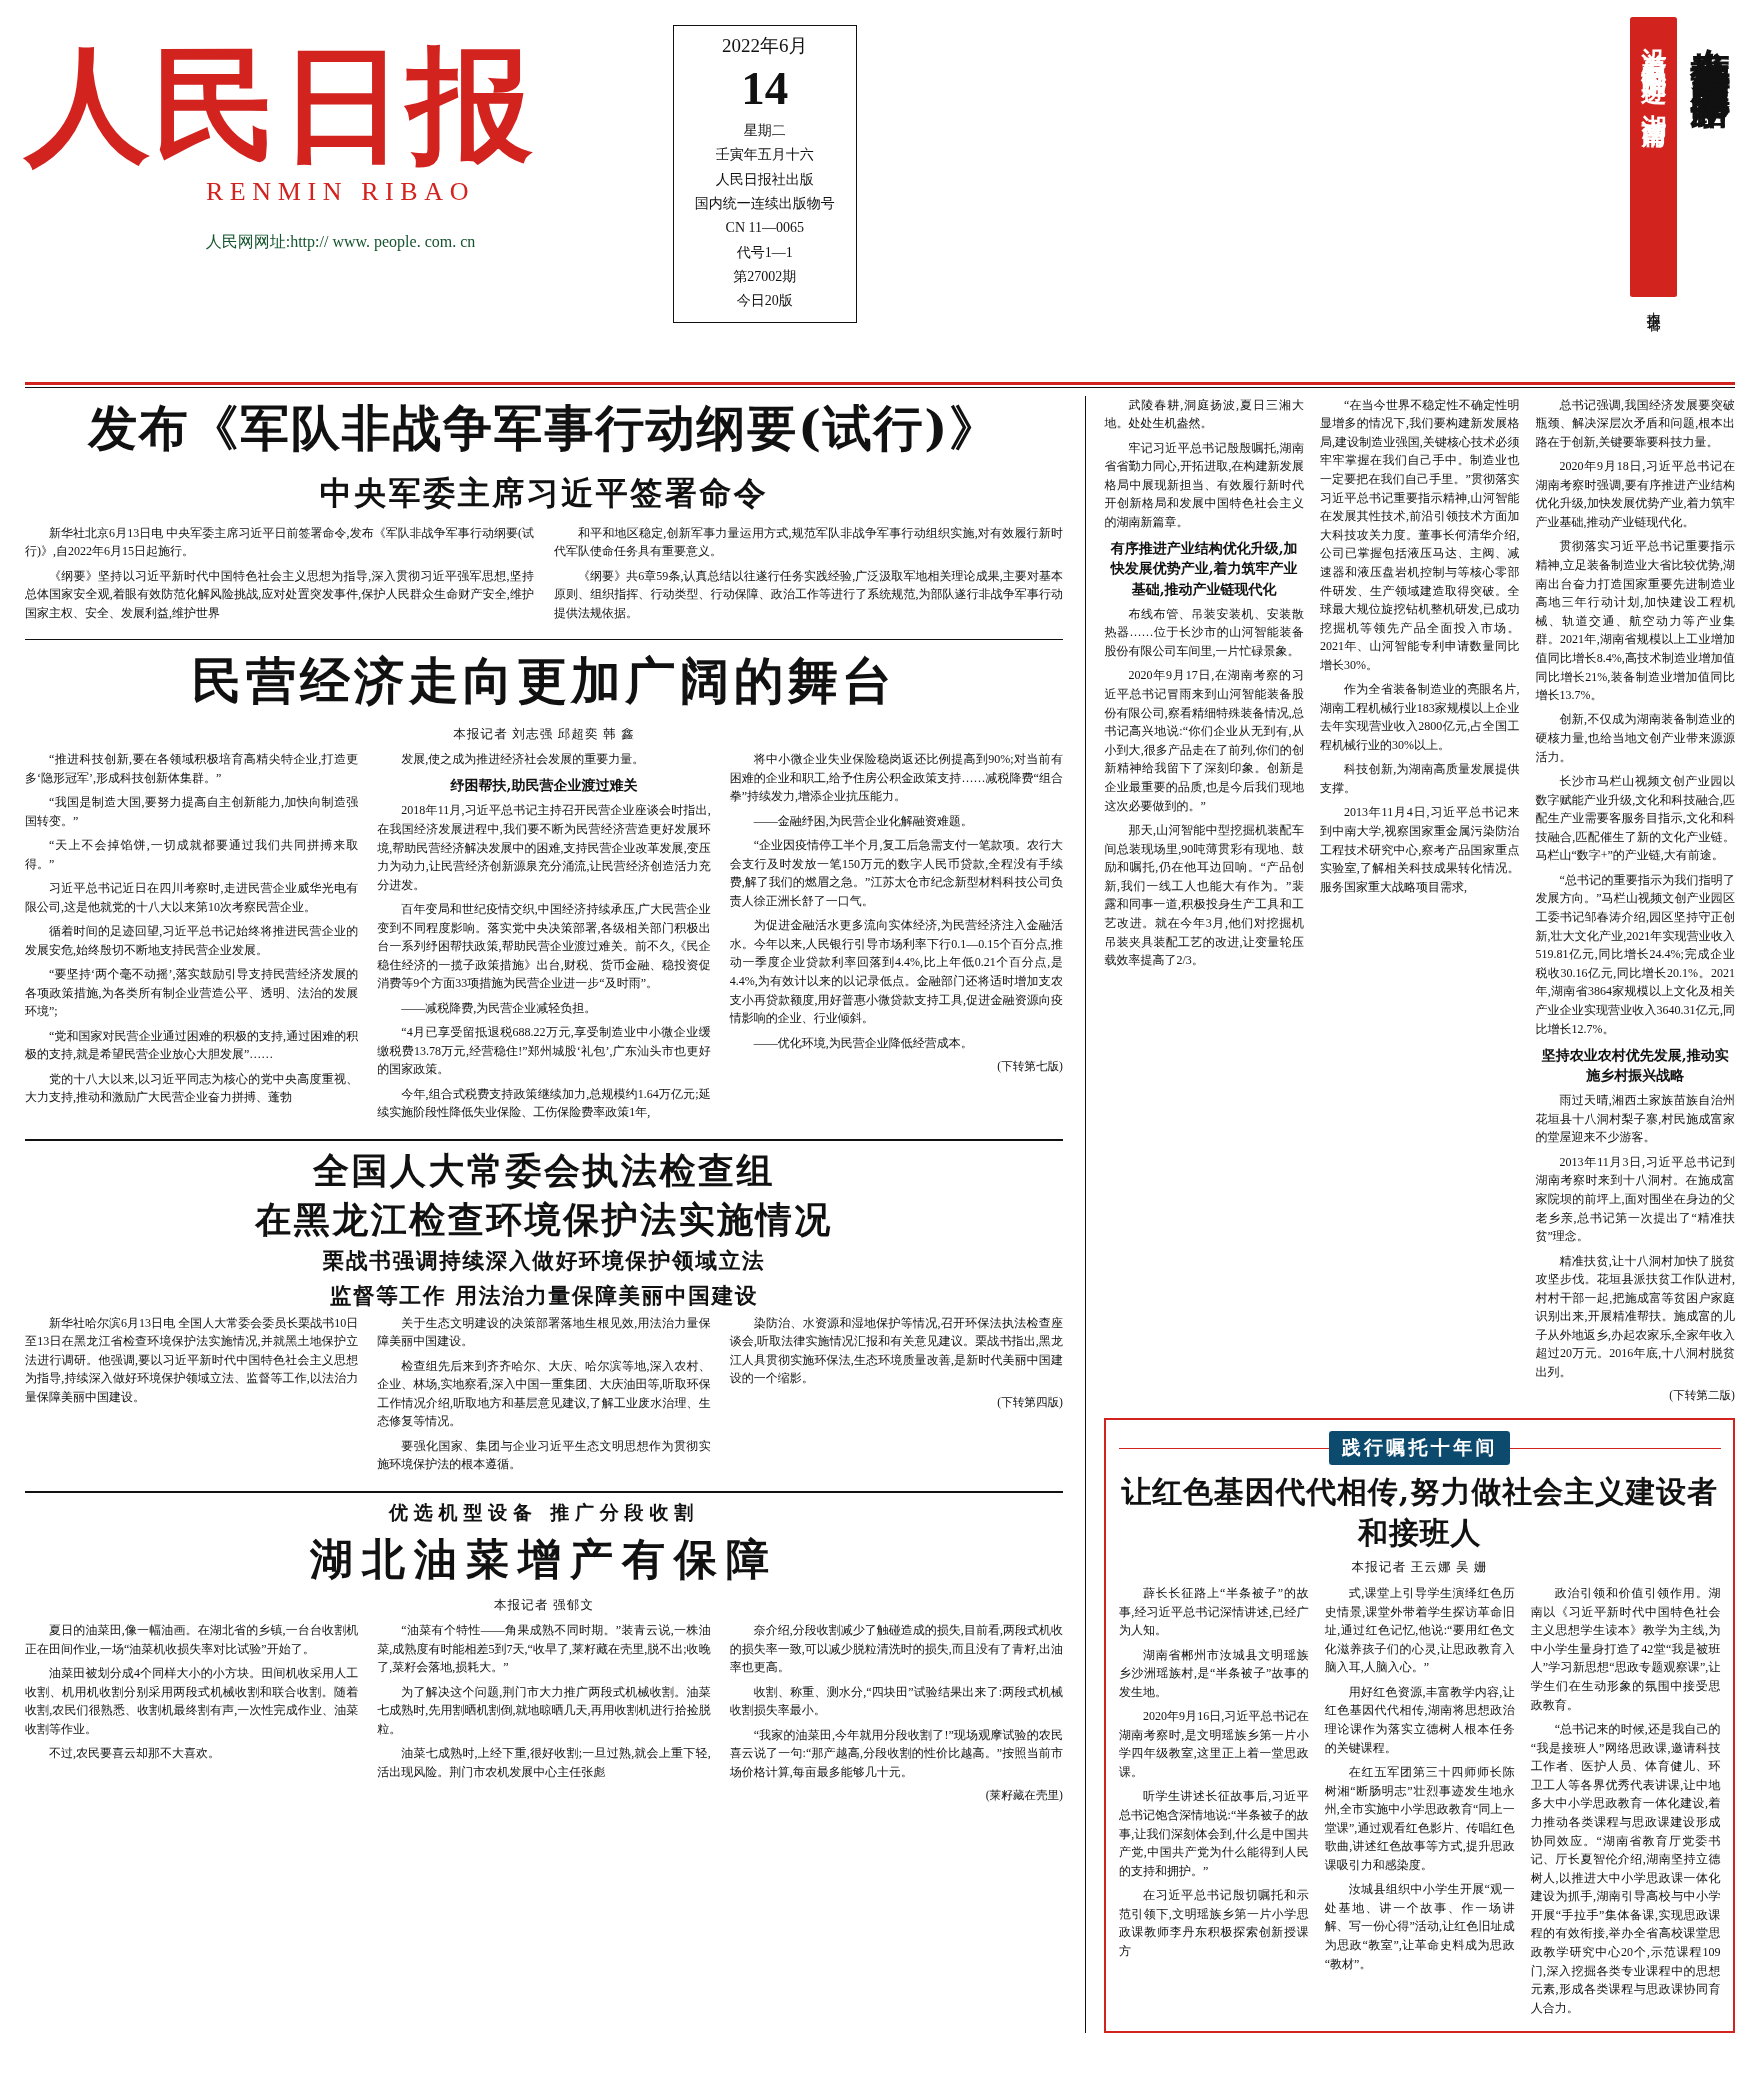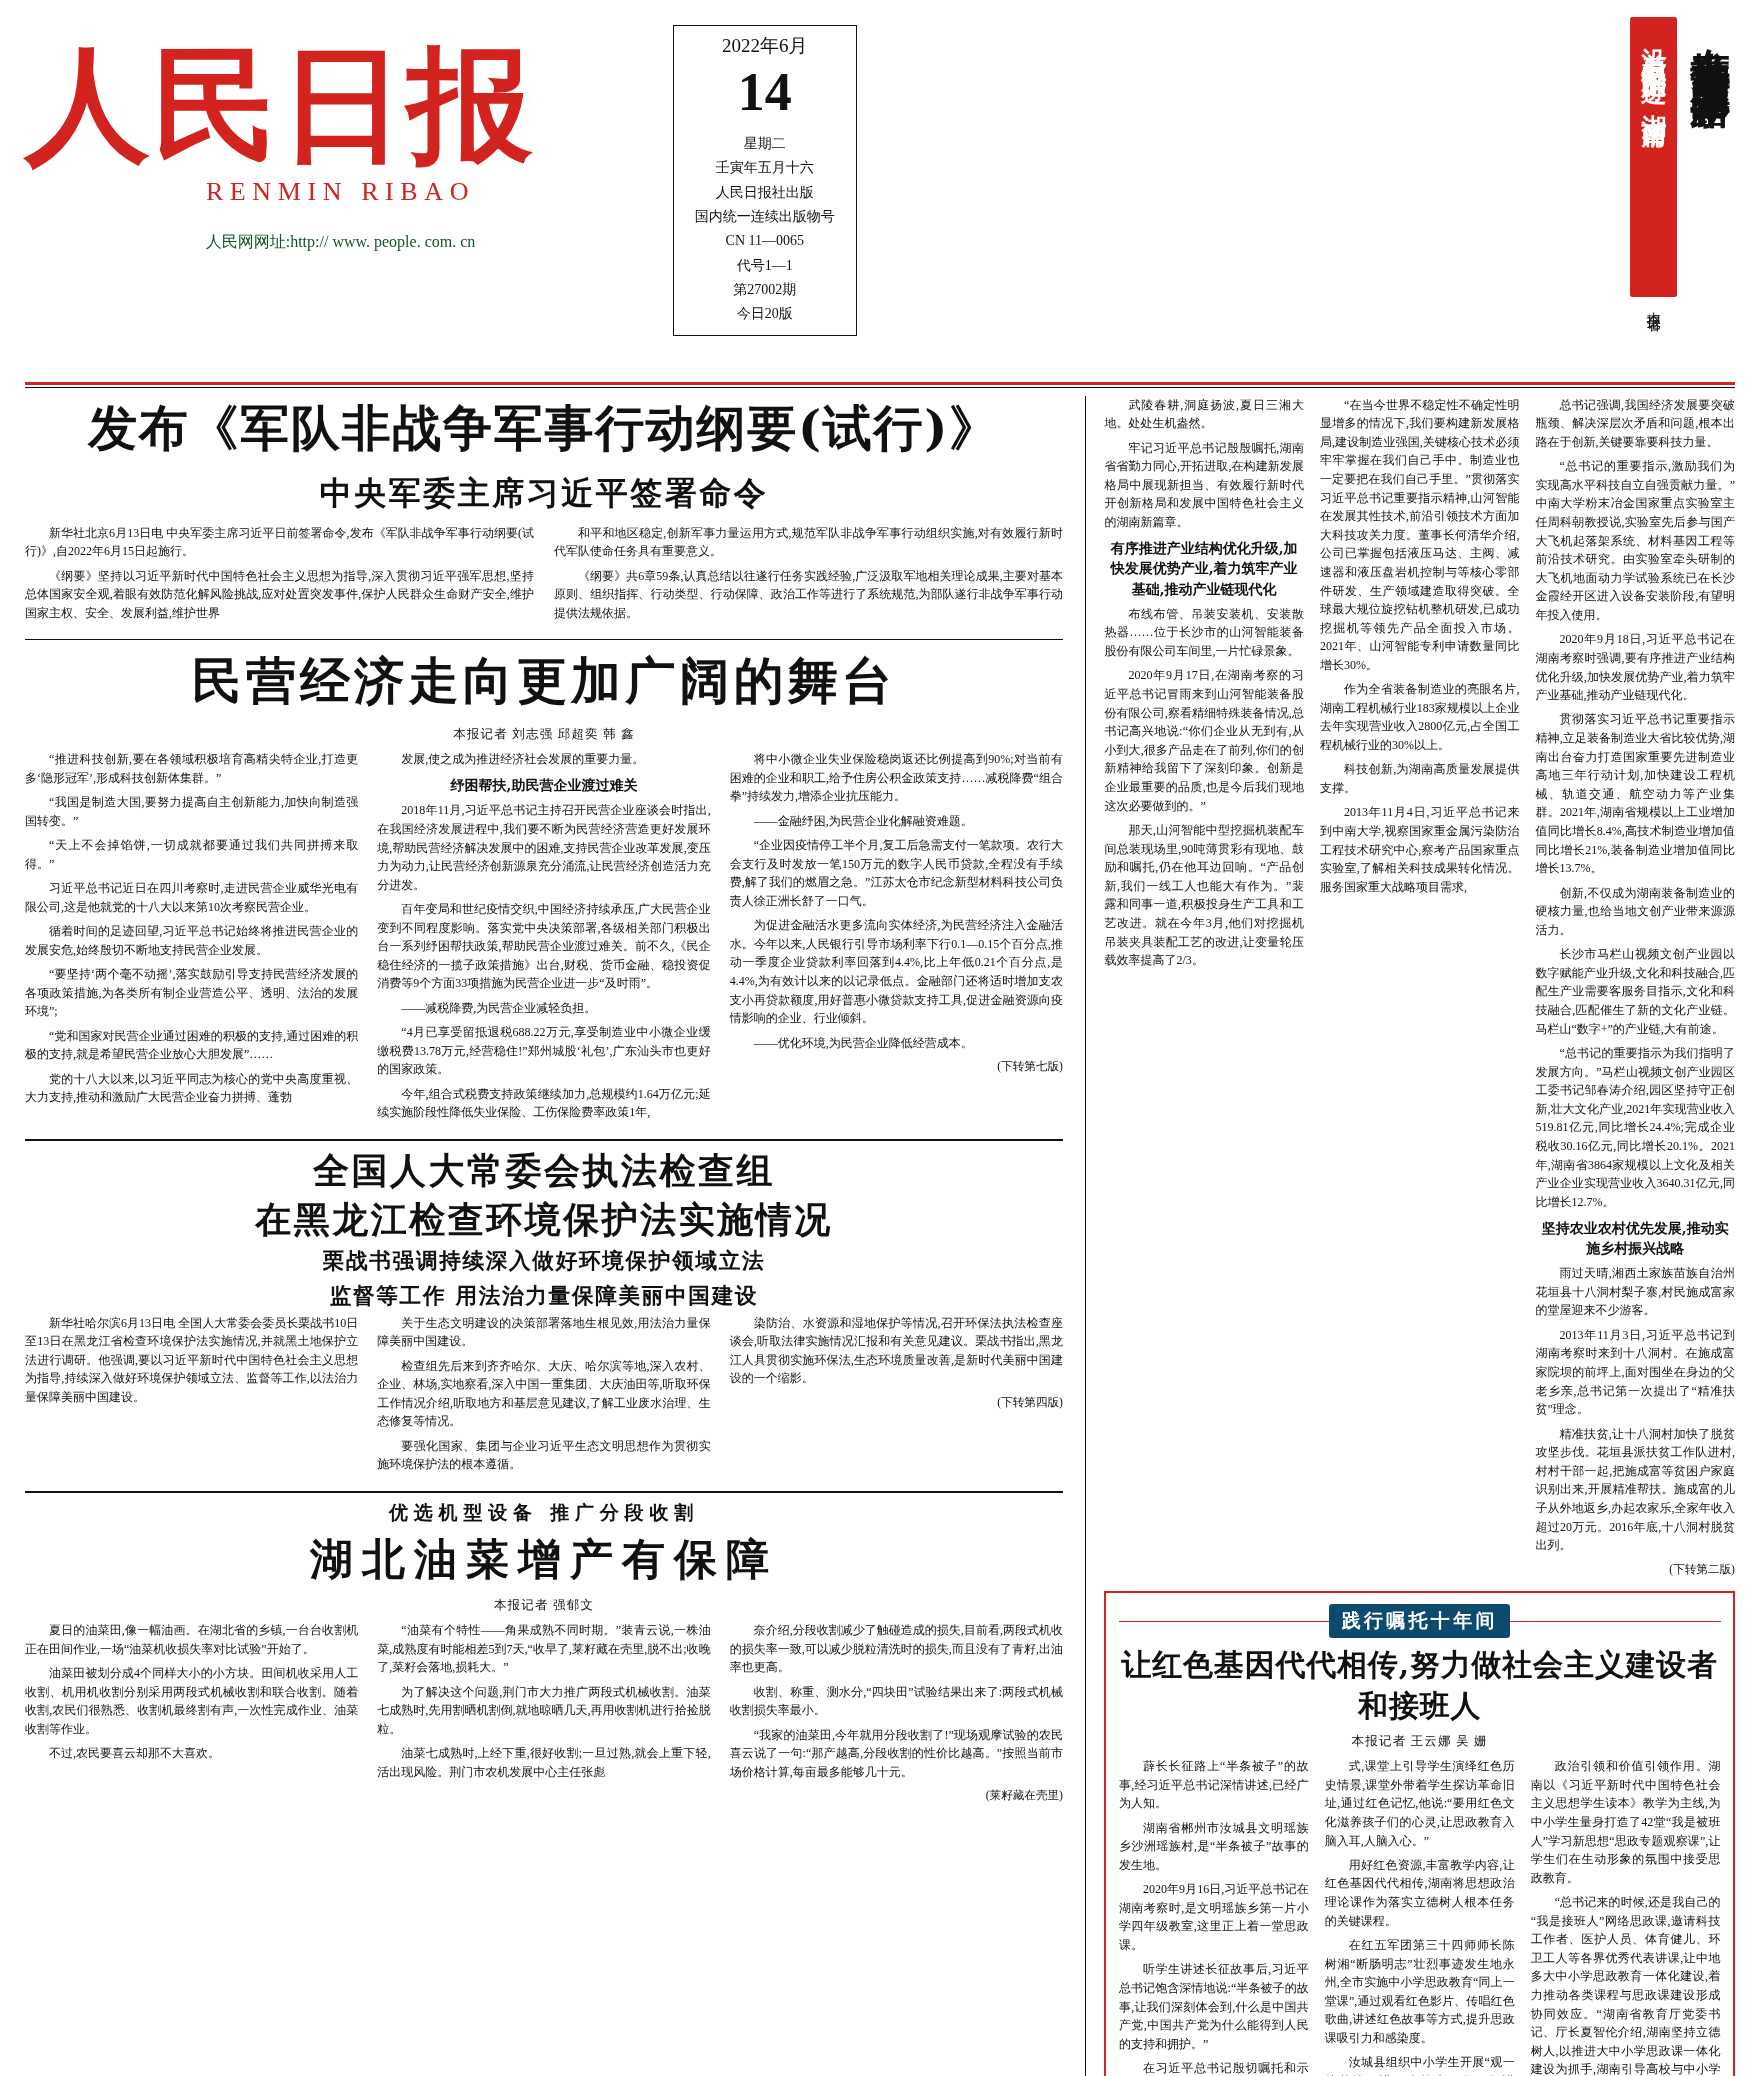--- a/index.html
+++ b/index.html
@@ -6,21 +6,21 @@
   body{font-family:"DejaVu Sans","Liberation Sans",sans-serif;color:#111;}
   .page{width:1760px;height:2513px;position:relative;background:#fff;box-sizing:border-box;padding:16.6px 25px;}
   
   .masthead{display:flex;align-items:flex-start;justify-content:flex-start;position:relative;height:365px;}
   .logo-block{width:631px;padding-top:25px;}
   .logo-title{font-family:"DejaVu Serif","Liberation Serif",serif;font-weight:bold;font-size:125px;color:#d2231f;letter-spacing:2.5px;line-height:1;white-space:nowrap;}
   .logo-pinyin{font-family:"Liberation Serif",serif;font-size:26px;color:#d2231f;letter-spacing:6.6px;text-align:center;margin-top:10.8px;}
   .logo-url{font-family:"Liberation Serif",serif;font-size:16px;color:#14532d;text-align:center;margin-top:25px;}
   .date-box{width:174px;margin-left:16.6px;margin-top:8.3px;border:1.2px solid #111;padding:7.5px 4.2px;text-align:center;font-family:"Liberation Serif",serif;}
   .date-box .d-ym{font-size:19px;margin-bottom:5.8px;}
-  .date-box .d-day{font-size:54px;font-weight:bold;line-height:1;margin-bottom:14px;}
+  .date-box .d-day{font-size:47px;font-weight:bold;line-height:1;margin-bottom:8px;}
   .date-box .d-line{font-size:14px;margin:3.3px 0;line-height:1.5;}
   .rule-red{border-top:3.3px solid #d2231f;margin:0 0 2.5px 0;}
   .rule-thin{border-top:1.2px solid #111;margin:0 0 7.5px 0;}
 
   
   .vert-wrap{position:absolute;right:0;top:0;display:flex;flex-direction:row-reverse;align-items:flex-start;gap:10.8px;}
   .vtitle{writing-mode:vertical-rl;text-orientation:upright;font-family:"DejaVu Serif","Liberation Serif",serif;font-weight:bold;font-size:40px;line-height:1.18;letter-spacing:3.3px;height:602px;color:#111;}
   .vband{writing-mode:vertical-rl;text-orientation:upright;background:#d2231f;color:#fff;font-family:"DejaVu Serif",serif;font-weight:bold;font-size:25px;line-height:1.3;letter-spacing:4.2px;padding:11.6px 7.5px;height:257px;border-radius:2.5px;}
   .vbyline{writing-mode:vertical-rl;text-orientation:upright;font-family:"Liberation Serif",serif;font-size:14px;letter-spacing:1.7px;color:#111;margin-top:4.2px;}
 
@@ -217,21 +217,20 @@
           <p>那天,山河智能中型挖掘机装配车间总装现场里,90吨薄贯彩有现地、鼓励和嘱托,仍在他耳边回响。“产品创新,我们一线工人也能大有作为。”裴露和同事一道,积极投身生产工具和工艺改进。就在今年3月,他们对挖掘机吊装夹具装配工艺的改进,让变量轮压载效率提高了2/3。</p>
         </div>
         <div class="col-text" style="flex:1;">
           <p>“在当今世界不稳定性不确定性明显增多的情况下,我们要构建新发展格局,建设制造业强国,关键核心技术必须牢牢掌握在我们自己手中。制造业也一定要把在我们自己手里。”贯彻落实习近平总书记重要指示精神,山河智能在发展其性技术,前沿引领技术方面加大科技攻关力度。董事长何清华介绍,公司已掌握包括液压马达、主阀、减速器和液压盘岩机控制与等核心零部件研发、生产领域建造取得突破。全球最大规位旋挖钻机整机研发,已成功挖掘机等领先产品全面投入市场。2021年、山河智能专利申请数量同比增长30%。</p>
           <p>作为全省装备制造业的亮眼名片,湖南工程机械行业183家规模以上企业去年实现营业收入2800亿元,占全国工程机械行业的30%以上。</p>
           <p>科技创新,为湖南高质量发展提供支撑。</p>
           <p>2013年11月4日,习近平总书记来到中南大学,视察国家重金属污染防治工程技术研究中心,察考产品国家重点实验室,了解相关科技成果转化情况。服务国家重大战略项目需求,</p>
         </div>
         <div class="col-text" style="flex:1;">
           <p>总书记强调,我国经济发展要突破瓶颈、解决深层次矛盾和问题,根本出路在于创新,关键要靠要科技力量。</p>
-          <p>“总书记的重要指示,激励我们为实现高水平科技自立自强贡献力量。”中南大学粉末冶金国家重点实验室主任周科朝教授说,实验室先后参与国产大飞机起落架系统、材料基因工程等前沿技术研究。由实验室牵头研制的大飞机地面动力学试验系统已在长沙金霞经开区进入设备安装阶段,有望明年投入使用。</p>
           <p>2020年9月18日,习近平总书记在湖南考察时强调,要有序推进产业结构优化升级,加快发展优势产业,着力筑牢产业基础,推动产业链现代化。</p>
           <p>贯彻落实习近平总书记重要指示精神,立足装备制造业大省比较优势,湖南出台奋力打造国家重要先进制造业高地三年行动计划,加快建设工程机械、轨道交通、航空动力等产业集群。2021年,湖南省规模以上工业增加值同比增长8.4%,高技术制造业增加值同比增长21%,装备制造业增加值同比增长13.7%。</p>
           <p>创新,不仅成为湖南装备制造业的硬核力量,也给当地文创产业带来源源活力。</p>
           <p>长沙市马栏山视频文创产业园以数字赋能产业升级,文化和科技融合,匹配生产业需要客服务目指示,文化和科技融合,匹配催生了新的文化产业链。马栏山“数字+”的产业链,大有前途。</p>
           <p>“总书记的重要指示为我们指明了发展方向。”马栏山视频文创产业园区工委书记邹春涛介绍,园区坚持守正创新,壮大文化产业,2021年实现营业收入519.81亿元,同比增长24.4%;完成企业税收30.16亿元,同比增长20.1%。2021年,湖南省3864家规模以上文化及相关产业企业实现营业收入3640.31亿元,同比增长12.7%。</p>
           <div class="sub-h-s">坚持农业农村优先发展,推动实施乡村振兴战略</div>
           <p>雨过天晴,湘西土家族苗族自治州花垣县十八洞村梨子寨,村民施成富家的堂屋迎来不少游客。</p>
           <p>2013年11月3日,习近平总书记到湖南考察时来到十八洞村。在施成富家院坝的前坪上,面对围坐在身边的父老乡亲,总书记第一次提出了“精准扶贫”理念。</p>
           <p>精准扶贫,让十八洞村加快了脱贫攻坚步伐。花垣县派扶贫工作队进村,村村干部一起,把施成富等贫困户家庭识别出来,开展精准帮扶。施成富的儿子从外地返乡,办起农家乐,全家年收入超过20万元。2016年底,十八洞村脱贫出列。</p>
           <div class="cont">(下转第二版)</div>

